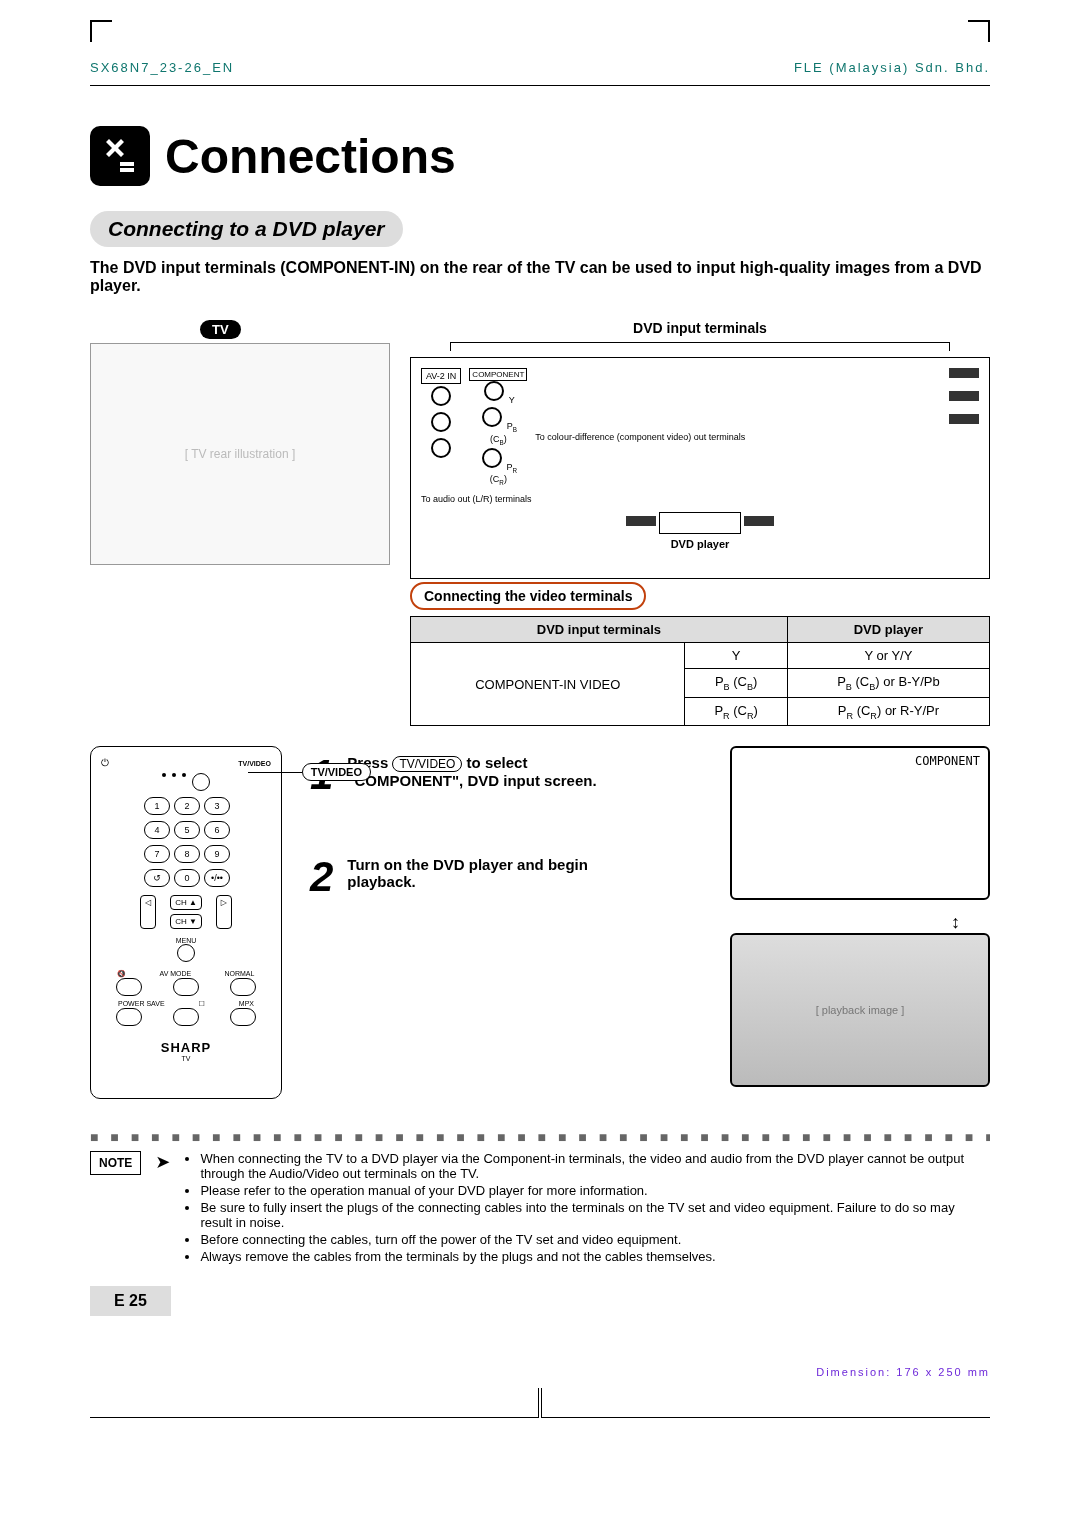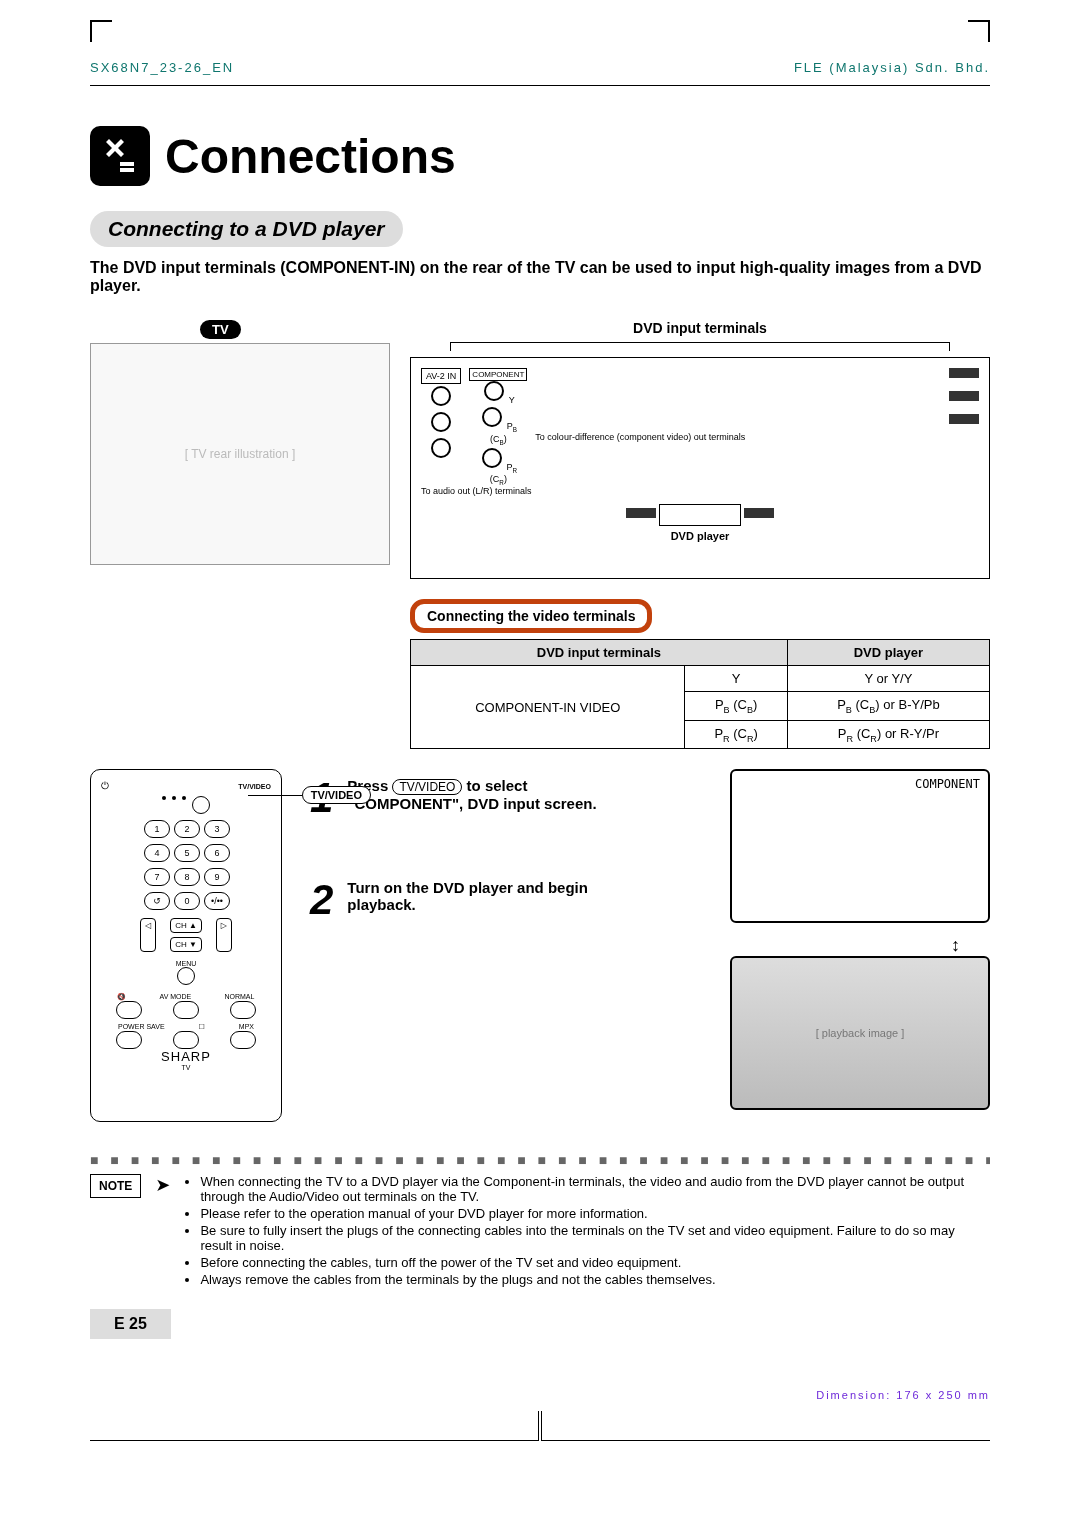--- a/index.html
+++ b/index.html
@@ -23,35 +23,35 @@
 .term-bracket{border-top:1px solid #000;height:8px;margin:0 40px 6px 40px;position:relative}
 .term-bracket::before,.term-bracket::after{content:'';position:absolute;top:0;width:1px;height:8px;background:#000}
 .term-bracket::before{left:0}.term-bracket::after{right:0}
 .term-diag{border:1px solid #000;padding:10px;font-size:10px;min-height:200px;background:#fff;position:relative}
 .av2{border:1px solid #000;padding:2px 4px;font-size:9px;display:inline-block}
 .compbox{border:1px solid #000;padding:1px 2px;font-size:8px}
 .jack{display:inline-block;width:16px;height:16px;border:2px solid #000;border-radius:50%;margin:2px}
 .plug{display:inline-block;width:30px;height:10px;background:#333}
 .mini{font-size:9px}
 .dvd-label{text-align:center;font-size:11px;font-weight:bold;margin-top:4px}
-.subhead{border:5px solid #c2410c;border-radius:14px;padding:4px 12px;font-size:14px;font-weight:bold;display:inline-block;margin:20px 0 6px 0}
+.subhead{border:2px solid #c2410c;border-radius:14px;padding:4px 12px;font-size:14px;font-weight:bold;display:inline-block;margin:3px 0 6px 0}
 table.conn{border-collapse:collapse;font-size:13px;width:100%}
 table.conn th,table.conn td{border:1px solid #000;padding:5px 8px;text-align:center}
 table.conn th{background:#ddd;font-weight:bold}
 .watch-row{display:flex;gap:28px;margin-top:15px}
 .remote{width:170px;border:1px solid #000;border-radius:10px;padding:10px;font-size:10px;text-align:center;position:relative}
 .remote .tvv-lbl{font-size:7px;font-weight:bold}
 .remote .ledrow{display:flex;justify-content:center;gap:6px;margin:4px 0}
 .remote .led{width:4px;height:4px;border-radius:50%;background:#000}
 .remote .bigbtn{width:16px;height:16px;border:1px solid #000;border-radius:50%;display:inline-block}
 .remote .keypad{display:grid;grid-template-columns:repeat(3,24px);gap:6px;justify-content:center;margin:6px 0}
 .remote .key{width:24px;height:16px;border:1px solid #000;border-radius:10px;font-size:9px;line-height:16px}
 .remote .chbtn{border:1px solid #000;border-radius:4px;font-size:8px;padding:2px 4px;margin:2px;display:inline-block}
 .remote .small{font-size:7px}
-.remote .brand{font-weight:normal;font-size:13px;letter-spacing:1px;}
+.remote .brand{font-weight:bold;font-size:13px;letter-spacing:1px;margin-top:14px}
 .callout{position:absolute;right:-90px;top:16px;display:flex;align-items:center}
 .callout-line{width:54px;height:1px;background:#000}
 .callout-pill{border:1px solid #000;border-radius:10px;padding:2px 8px;font-size:11px;font-weight:bold;background:#fff}
 .steps{flex:1;padding-top:8px}
 .step{display:flex;gap:14px;margin-bottom:60px}
 .stepnum{font-size:42px;font-weight:900;font-style:italic;line-height:1}
 .steptxt{font-size:15px;font-weight:bold;max-width:260px}
 .btn-pill{border:1px solid #000;border-radius:10px;padding:0 6px;font-size:12px;display:inline-block;font-weight:normal}
 .screens{width:260px}
 .screen{border:2px solid #000;border-radius:6px;height:150px;position:relative;margin-bottom:12px;background:#fff}
@@ -118,21 +118,21 @@
             <span class="jack"></span> <span class="mini">P<sub>B</sub><br>(C<sub>B</sub>)</span><br>
             <span class="jack"></span> <span class="mini">P<sub>R</sub><br>(C<sub>R</sub>)</span>
           </div>
           <div style="flex:1;text-align:right">
             <span class="plug"></span><br><br>
             <span class="plug"></span><br><br>
             <span class="plug"></span>
             <div class="mini" style="text-align:left;margin-top:6px">To colour-difference (component video) out terminals</div>
           </div>
         </div>
-        <div class="mini" style="">To audio out (L/R) terminals</div>
+        <div class="mini" style="margin-top:8px">To audio out (L/R) terminals</div>
         <div style="text-align:center;margin-top:8px">
           <span class="plug"></span>
           <span style="display:inline-block;border:1px solid #000;width:80px;height:20px;vertical-align:middle"></span>
           <span class="plug"></span>
         </div>
         <div class="dvd-label">DVD player</div>
       </div>
 
       <div class="subhead">Connecting the video terminals</div>
       <table class="conn">

